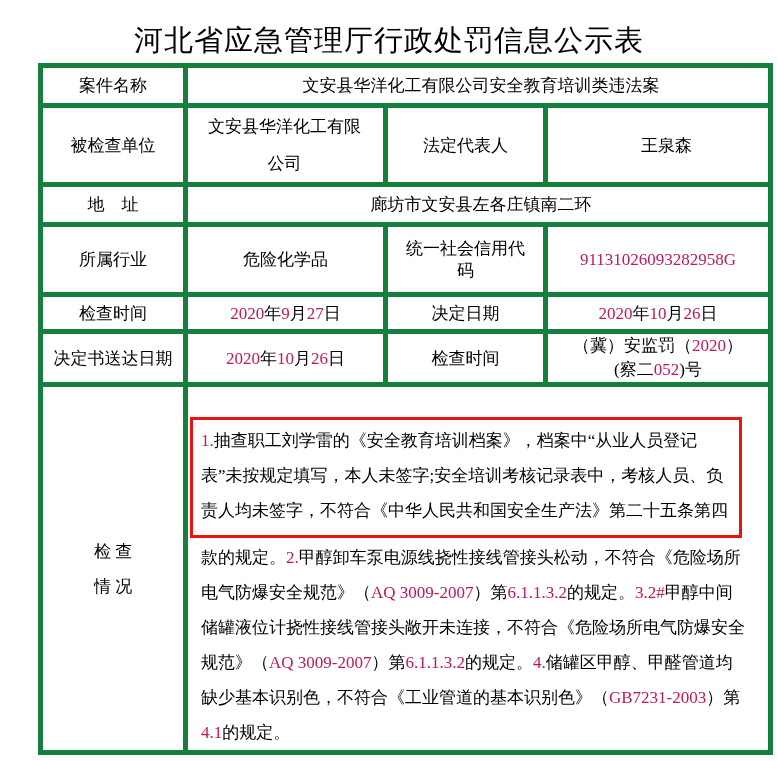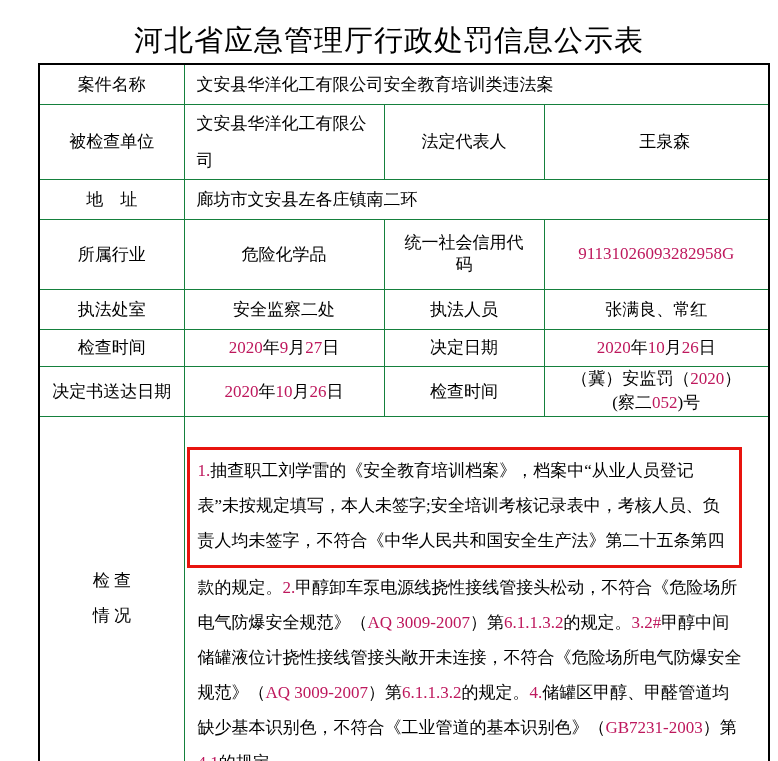--- a/index.html
+++ b/index.html
@@ -19,28 +19,28 @@
     white-space:nowrap;
   }
   table.doc{
     border-collapse:collapse;
     table-layout:fixed;
     margin:4px 0 0 38px;
     width:730px;
     border:2px solid #000;
   }
   td{
-    border:1px solid #15803d;
+    border:5px solid #15803d;
     font-size:17px;
     text-align:center;
     vertical-align:middle;
     padding:0;
     overflow:hidden;
   }
-  td.v-left{text-align:left;padding-left:12px;padding-right:6px;}
+  td.v-left{text-align:center;padding-left:12px;padding-right:6px;}
   td.unit-cell{line-height:37px;padding-right:14px;}
   td.name-cell{text-align:center;padding-left:17px;}
   .code-label{display:block;width:130px;margin:0 auto;line-height:22px;}
   td.docnum-cell{line-height:24px;padding:0 24px;}
   td.insp-label{line-height:35px;}
   td.insp-cell{
     vertical-align:top;
     text-align:left;
     padding:30px 10px 0 2px;
     line-height:35px;
@@ -88,26 +88,20 @@
 
   <tr style="height:70px;">
     <td>所属行业</td>
     <td>危险化学品</td>
     <td>
           <span class="code-label">统一社会信用代码</span>
         </td>
     <td><span class="num">91131026093282958G</span></td>
   </tr>
 
-  <tr style="height:40px;">
-    <td>执法处室</td>
-    <td>安全监察二处</td>
-    <td>执法人员</td>
-    <td>张满良、常红</td>
-  </tr>
 
   <tr style="height:37px;">
     <td>检查时间</td>
     <td><span class="num">2020</span><span>年</span><span class="num">9</span><span>月</span><span class="num">27</span><span>日</span></td>
     <td>决定日期</td>
     <td><span class="num">2020</span><span>年</span><span class="num">10</span><span>月</span><span class="num">26</span><span>日</span></td>
   </tr>
 
   <tr style="height:50px;">
     <td>决定书送达日期</td>

